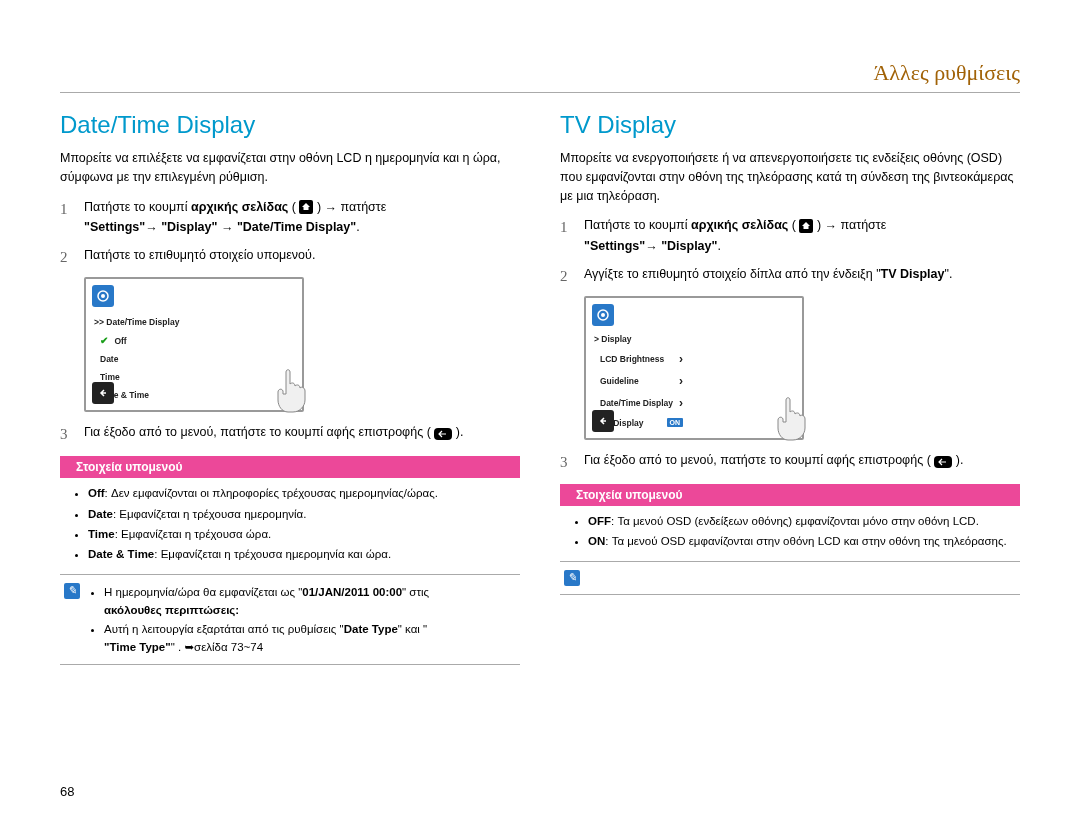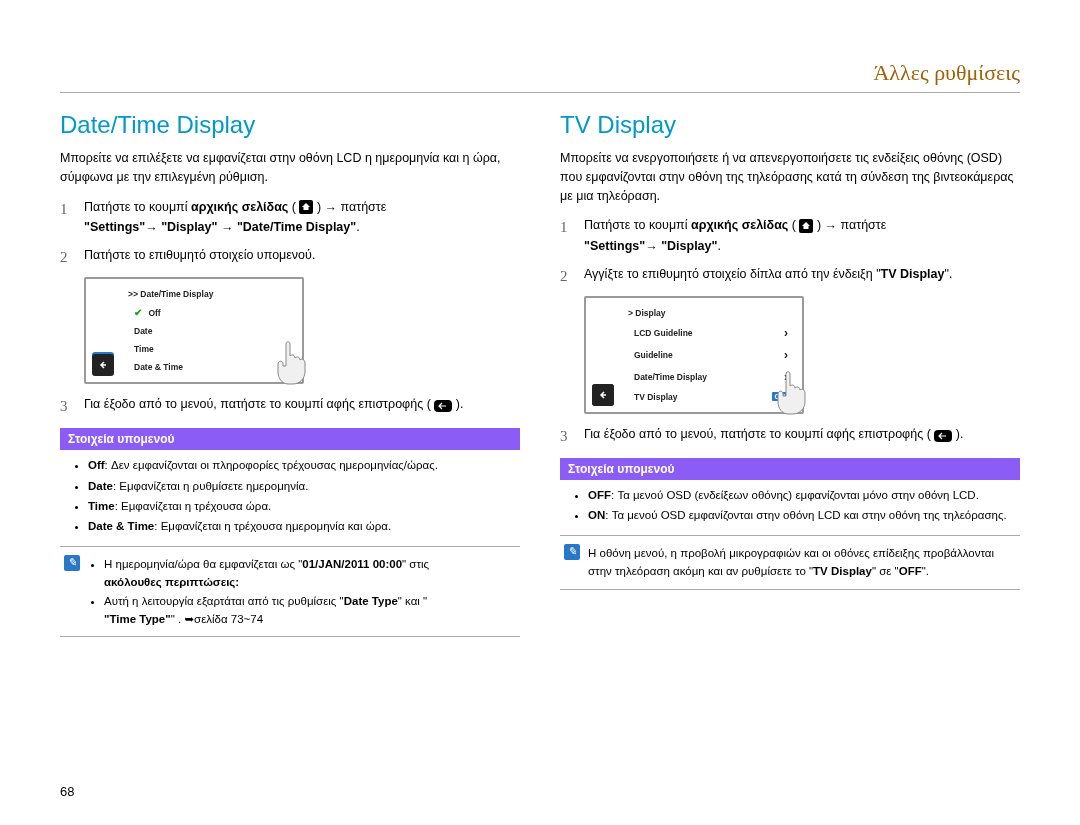--- a/index.html
+++ b/index.html
@@ -76,22 +76,23 @@
     border-radius: 2px;
     padding: 6px;
     margin: 4px 0 10px 24px;
     width: 220px;
     background: #fff;
     position: relative;
     box-sizing: border-box;
   }
   .ss-header {
     display: flex;
-    align-items: flex-end;
-    gap: 12px;
+    align-items: flex-start;
+    gap: 4px;
+    flex-direction: column;
   }
   .ss-icon-col {
     width: 22px;
     display: flex;
     flex-direction: column;
     gap: 2px;
   }
   .ss-icon {
     width: 22px;
     height: 22px;
@@ -131,25 +132,25 @@
     font-size: 7px;
     padding: 1px 3px;
     border-radius: 1px;
   }
   .hand {
     position: absolute;
     right: -10px;
     bottom: -10px;
   }
   .sub-title-bar {
-    background: #8b5cf6;
+    background: #ec4899;
     color: #fff;
     font-size: 12px;
     font-weight: bold;
-    padding: 4px 8px;
+    padding: 4px 16px;
     margin: 10px 0 6px 0;
   }
   ul.bullets {
     margin: 0 0 10px 0;
     padding-left: 28px;
     font-size: 11.5px;
     line-height: 1.6;
   }
   ul.bullets li { margin-bottom: 2px; }
   .note-box {
@@ -273,21 +274,21 @@
           <span>Για έξοδο από το μενού, πατήστε το κουμπί αφής επιστροφής ( </span><span class="back-icon"><svg width="18" height="12" viewBox="0 0 18 12">
                 <rect x="0" y="0" width="18" height="12" rx="4" fill="#000"></rect>
                 <path d="M8 3 L5 6 L8 9 M5 6 L12 6" stroke="#fff" stroke-width="1.2" fill="none"></path>
               </svg></span><span> ).</span>
         </div>
       </div>
 
       <div class="sub-title-bar">Στοιχεία υπομενού</div>
       <ul class="bullets">
         <li><span class="bold">Off</span><span>: Δεν εμφανίζονται οι πληροφορίες τρέχουσας ημερομηνίας/ώρας.</span></li>
-        <li><span class="bold">Date</span><span>: Εμφανίζεται η ρυθμίσετε ημερομηνία.</span></li>
+        <li><span class="bold">Date</span><span>: Εμφανίζεται η τρέχουσα ημερομηνία.</span></li>
         <li><span class="bold">Time</span><span>: Εμφανίζεται η τρέχουσα ώρα.</span></li>
         <li><span class="bold">Date &amp; Time</span><span>: Εμφανίζεται η τρέχουσα ημερομηνία και ώρα.</span></li>
       </ul>
 
       <div class="note-box">
         <div class="note-icon">✎</div>
         <div class="note-body">
           <ul>
             <li>
               <span>Η ημερομηνία/ώρα θα εμφανίζεται ως "</span><span class="bold">01/JAN/2011 00:00</span><span>" στις </span><br>
@@ -330,21 +331,21 @@
             <div class="ss-icon ss-icon-blue">
               <svg width="14" height="14" viewBox="0 0 14 14">
                   <circle cx="7" cy="7" r="5" fill="none" stroke="#fff" stroke-width="1.5"></circle>
                   <circle cx="7" cy="7" r="2" fill="#fff"></circle>
                 </svg>
             </div>
           </div>
           <div class="ss-menu">
             <div class="ss-menu-title">&gt; Display</div>
             <div class="ss-menu-row">
-                <span>LCD Guideline</span>
+                <span>LCD Brightness</span>
                 <span class="chev">›</span>
               </div>
             <div class="ss-menu-row">
                 <span>Guideline</span>
                 <span class="chev">›</span>
               </div>
             <div class="ss-menu-row">
                 <span>Date/Time Display</span>
                 <span class="chev">›</span>
               </div>
@@ -377,21 +378,18 @@
       </div>
 
       <div class="sub-title-bar">Στοιχεία υπομενού</div>
       <ul class="bullets">
         <li><span class="bold">OFF</span><span>: Τα μενού OSD (ενδείξεων οθόνης) εμφανίζονται μόνο στην οθόνη LCD.</span></li>
         <li><span class="bold">ON</span><span>: Τα μενού OSD εμφανίζονται στην οθόνη LCD και στην οθόνη της τηλεόρασης.</span></li>
       </ul>
 
       <div class="note-box">
         <div class="note-icon">✎</div>
-        <div class="note-body">
-          <span>Η οθόνη μενού, η προβολή μικρογραφιών και οι οθόνες επίδειξης προβάλλονται στην τηλεόραση ακόμη και αν ρυθμίσετε το "</span><span class="bold">TV Display</span><span>" σε "</span><span class="bold">OFF</span><span>".</span>
-        </div>
       </div>
     </div>
   </div>
 
   <div class="page-num">68</div>
 </div>
 
 </body></html>

